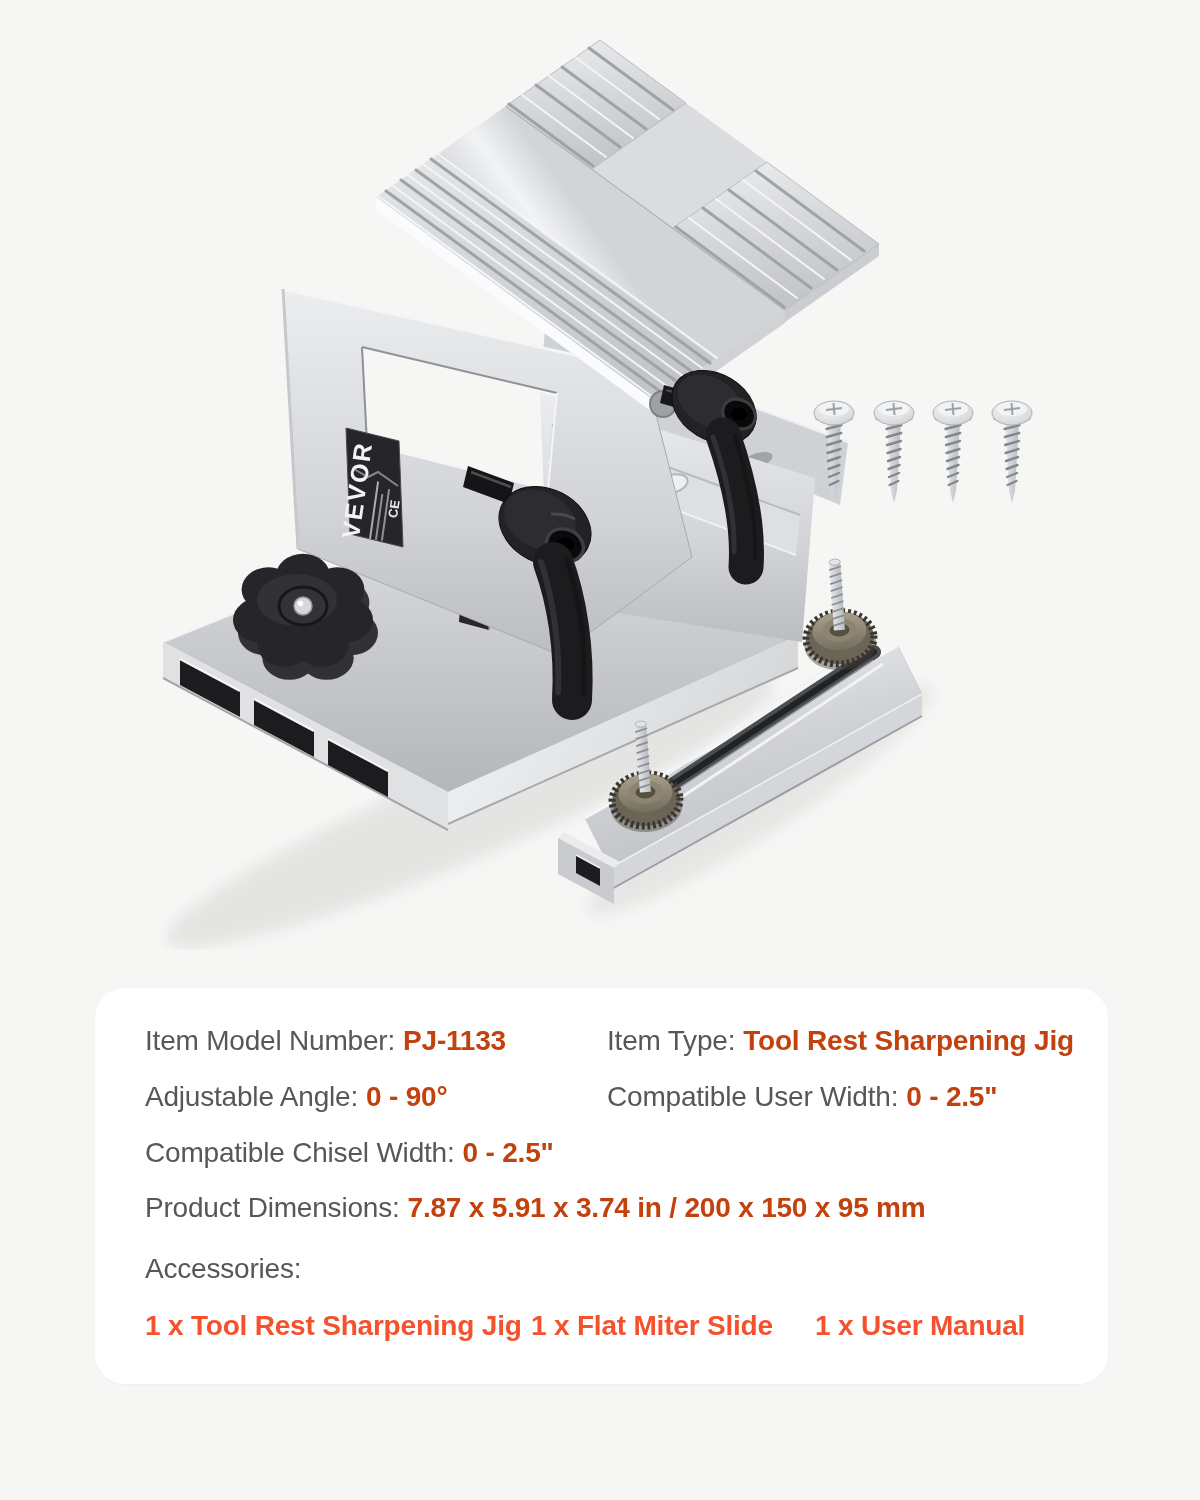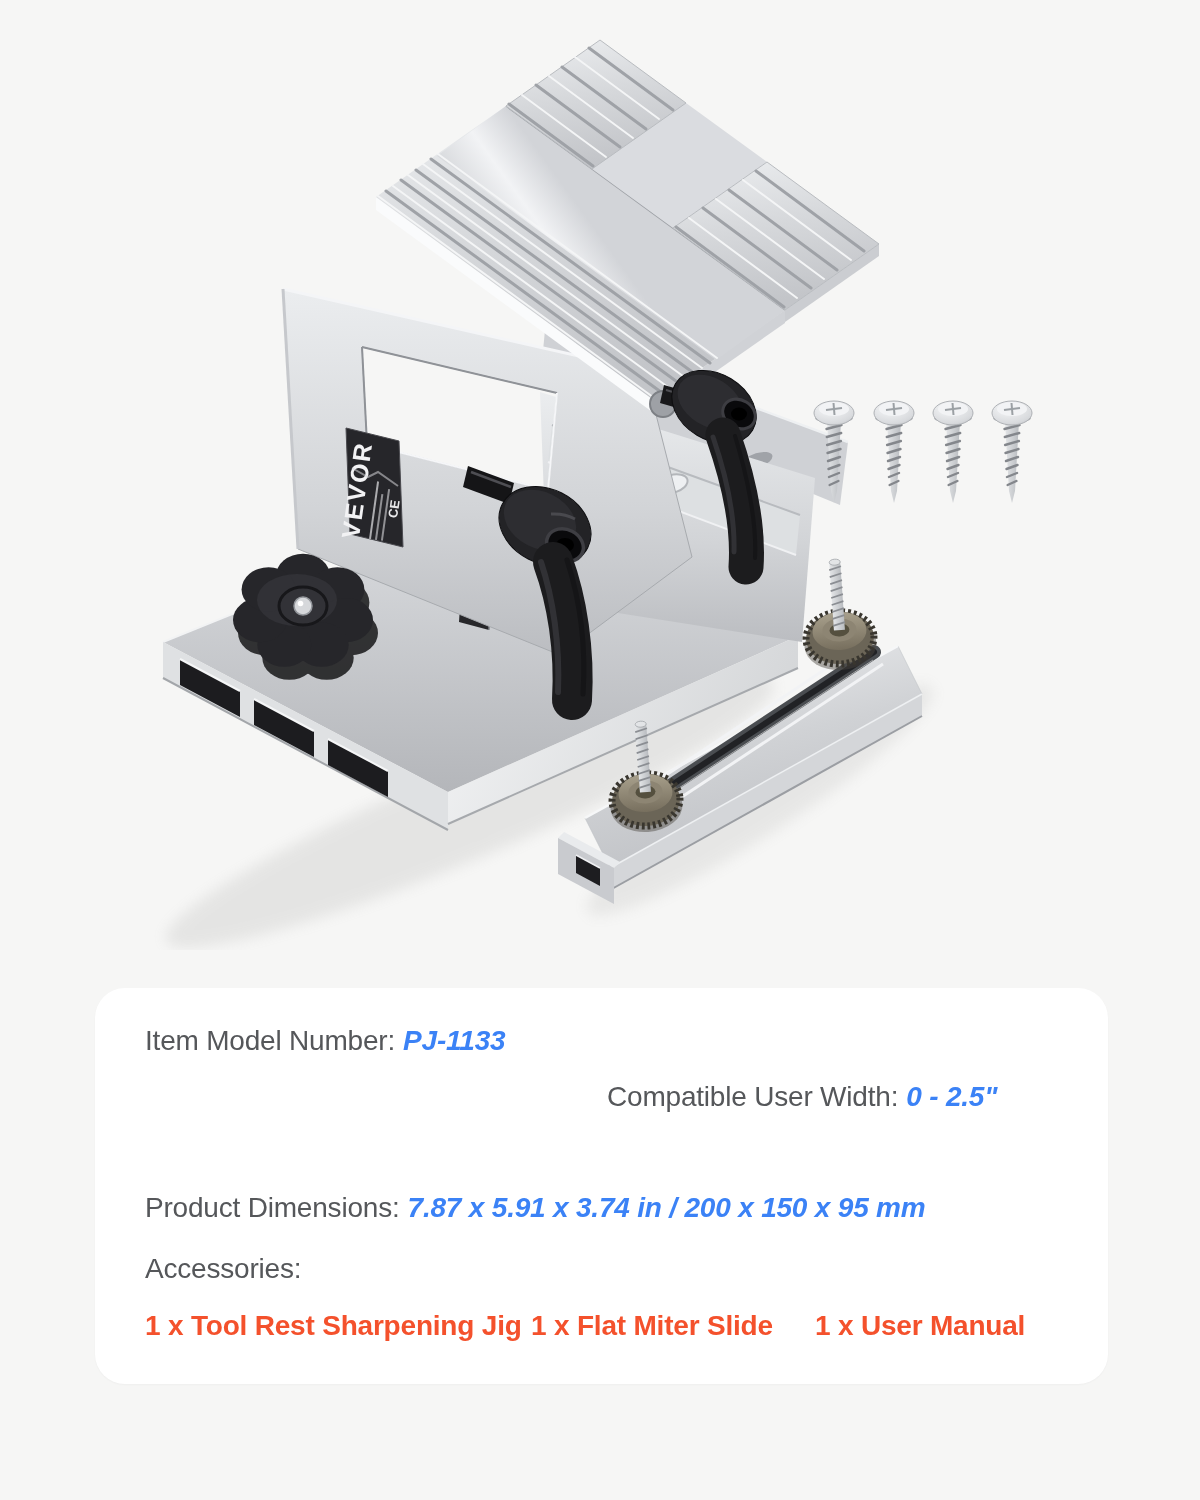--- a/index.html
+++ b/index.html
@@ -13,21 +13,21 @@
   .spec-card{
     position:absolute;left:95px;top:988px;width:1013px;height:396px;
     background:#ffffff;border-radius:30px;
     box-shadow:0 1px 2px rgba(0,0,0,0.03);
   }
   .spec-row{
     position:absolute;white-space:nowrap;
     font-size:28px;line-height:32px;color:#55575a;letter-spacing:-0.2px;
   }
   .spec-row .lbl{color:#55575a;}
-  .spec-row .val{font-weight:bold;color:#3b82f6;padding-left:8px;font-style:italic;}
+  .spec-row .val{font-weight:bold;color:#c2410c;padding-left:8px;}
   .r1{top:37px}.r2{top:93px}.r3{top:149px}.r4{top:204px}.r5{top:265px}.r6{top:322px}
   .c1{left:50px}.c2{left:512px}
   .acc1{left:50px}.acc2{left:436px}.acc3{left:720px}
   .acc{font-weight:bold;color:#f4512c;text-align:right;}
 </style>
 </head>
 <body>
 
 <div class="photo-area">
 <svg width="1200" height="950" viewBox="0 0 1200 950" xmlns="http://www.w3.org/2000/svg">
@@ -304,23 +304,26 @@
     </defs>
     <use href="#thumbDef" transform="translate(646,800) rotate(-4)"></use>
     <use href="#thumbDef" transform="translate(840,638) rotate(-4)"></use>
   </g>
 </svg>
 </div>
 
 <div class="spec-card">
 
   <div class="spec-row r1 c1"><span class="lbl">Item Model Number:</span><span class="val">PJ-1133</span></div>
-
+  <div class="spec-row r1 c2"><span class="lbl">Item Type:</span><span class="val">Tool Rest Sharpening Jig</span></div>
+
+  <div class="spec-row r2 c1"><span class="lbl">Adjustable Angle:</span><span class="val">0 - 90°</span></div>
   <div class="spec-row r2 c2"><span class="lbl">Compatible User Width:</span><span class="val">0 - 2.5"</span></div>
 
+  <div class="spec-row r3 c1"><span class="lbl">Compatible Chisel Width:</span><span class="val">0 - 2.5"</span></div>
 
   <div class="spec-row r4 c1"><span class="lbl">Product Dimensions:</span><span class="val">7.87 x 5.91 x 3.74 in / 200 x 150 x 95 mm</span></div>
 
   <div class="spec-row r5 c1"><span class="lbl">Accessories:</span></div>
 
   <div class="spec-row r6 acc1 acc">1 x Tool Rest Sharpening Jig</div>
   <div class="spec-row r6 acc2 acc">1 x Flat Miter Slide</div>
   <div class="spec-row r6 acc3 acc">1 x User Manual</div>
 
 </div>

